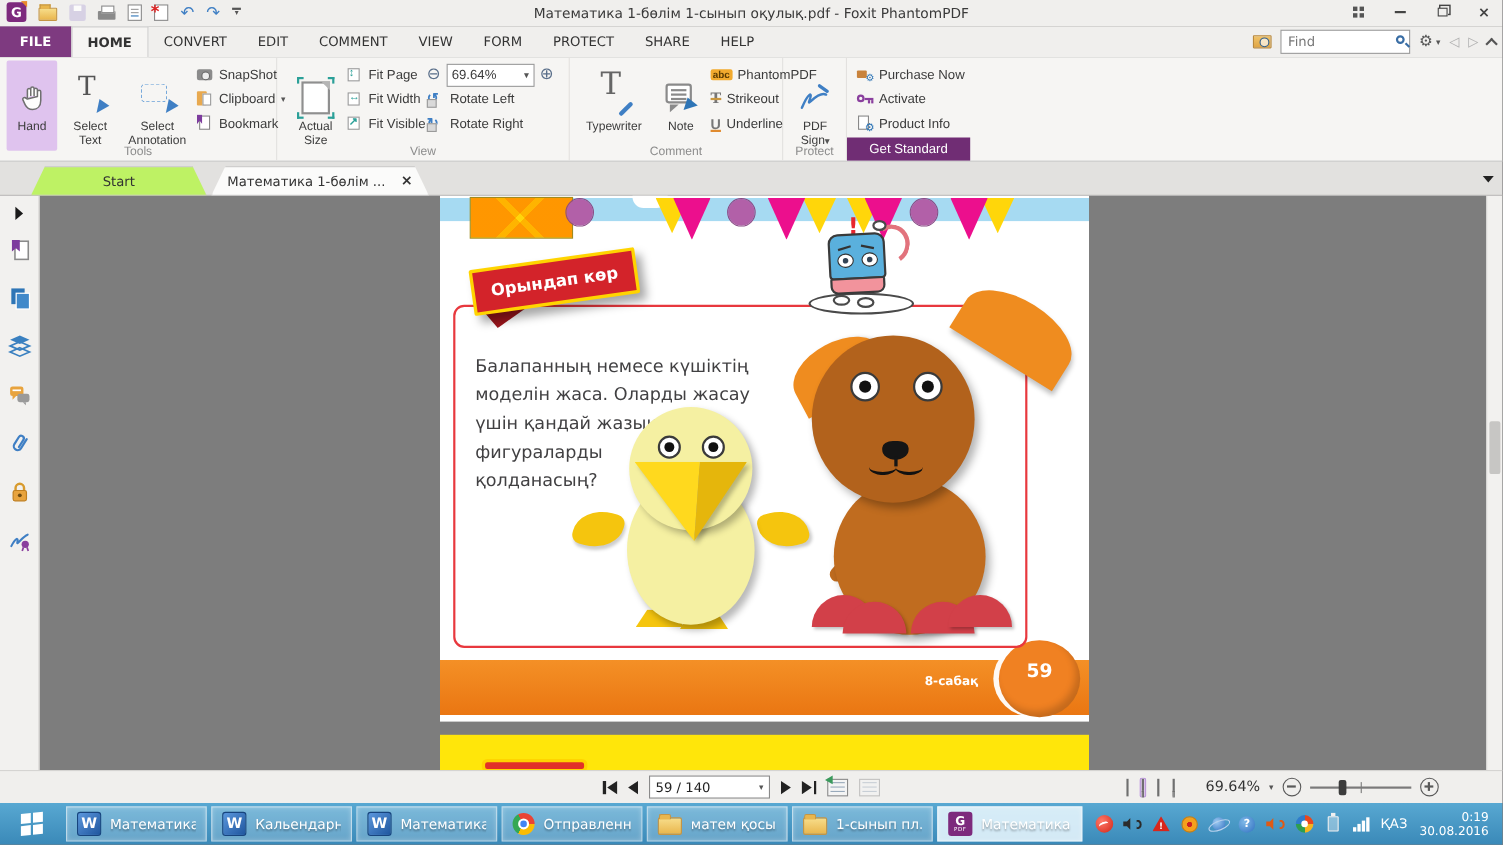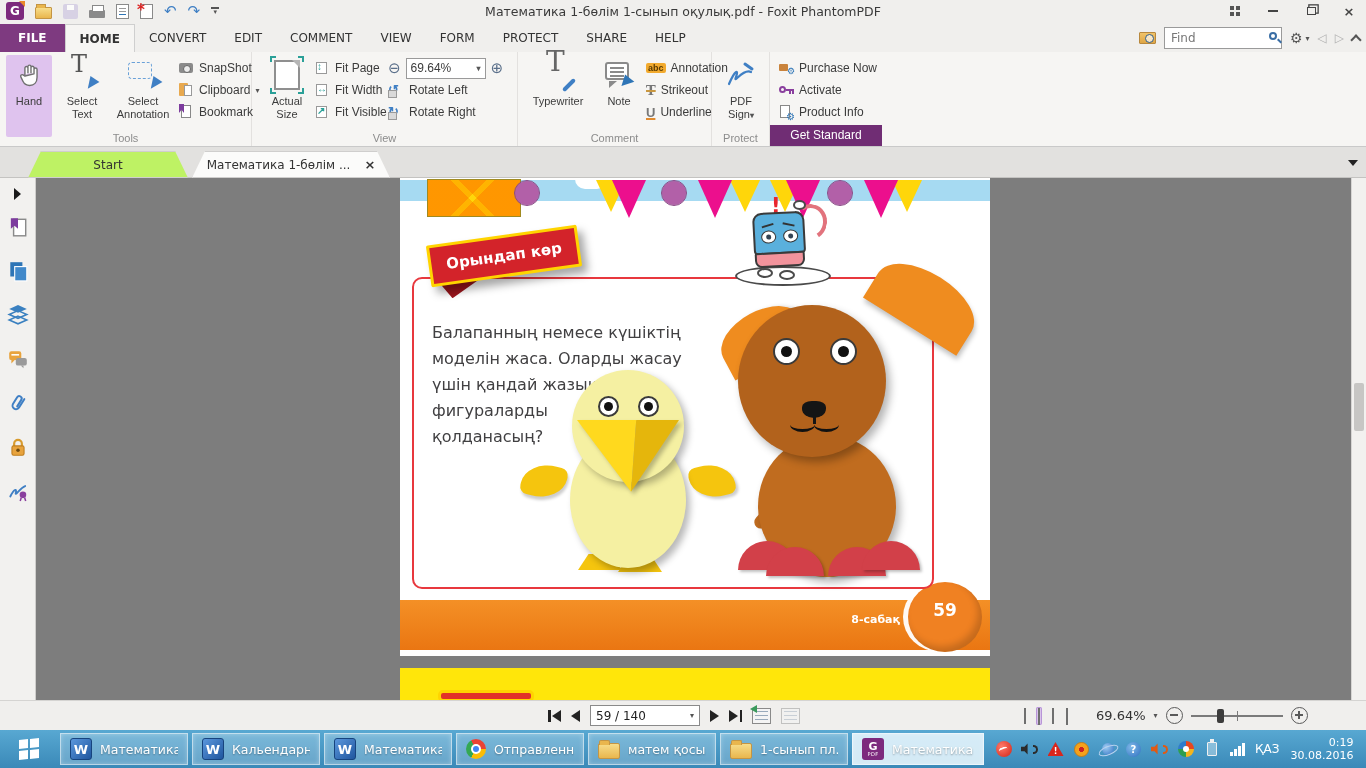--- a/index.html
+++ b/index.html
@@ -49,21 +49,21 @@
   .lens::after { content:''; position:absolute; left:6px; top:6px; width:5px; height:2px; background:#3a6ea5; transform:rotate(45deg); }
   .fb-gear { color:#555; font-size:14px; display:flex; align-items:center; gap:3px; }
   .fb-gear b { font-size:8px; color:#555; }
   .fb-nav { color:#b0b0b0; font-size:12px; }
   .fb-collapse { width:8px; height:8px; border-top:2px solid #555; border-left:2px solid #555; transform:rotate(45deg); margin-top:4px; }
 
   
   .ribbon { position:absolute; top:52px; left:0; right:0; height:95px; background:#f6f5f3; border-bottom:1px solid #c9c9c9; }
   .grp { position:absolute; top:0; bottom:0; border-right:1px solid #e3e1df; }
   .glabel { position:absolute; bottom:2px; width:100%; text-align:center; font-size:11px; color:#8c8c8c; font-family:"Liberation Sans",sans-serif; }
-  .big { position:absolute; top:3px; height:82px; display:flex; flex-direction:column; align-items:center; padding-top:3px; gap:3px; font-size:11px; line-height:13px; text-align:center; color:#3c3c3c; font-family:"Liberation Sans",sans-serif; }
+  .big { position:absolute; top:3px; height:82px; display:flex; flex-direction:column; align-items:center; padding-top:17px; gap:3px; font-size:11px; line-height:13px; text-align:center; color:#3c3c3c; font-family:"Liberation Sans",sans-serif; }
   .big.on { background:#dfc3ee; border-radius:2px; }
   .bicon { height:34px; display:flex; align-items:center; justify-content:center; }
   .rows { position:absolute; display:flex; flex-direction:column; }
   .row { display:flex; align-items:center; gap:5px; height:22px; font-size:12px; color:#3c3c3c; font-family:"Liberation Sans",sans-serif; white-space:nowrap; }
   .caret { font-size:8px; color:#555; }
   .i16 { width:16px; height:16px; position:relative; flex:0 0 16px; display:inline-block; }
 
   
   .ic-ttext { position:relative; width:30px; height:30px; }
   .ic-ttext::before { content:'T'; font-family:"DejaVu Serif",serif; font-size:24px; color:#555; position:absolute; left:4px; top:-2px; }
@@ -171,21 +171,21 @@
   .ear.r { left:160px; top:-10px; width:110px; height:58px; transform:rotate(32deg); }
   .dtail { position:absolute; left:20px; top:178px; width:80px; height:13px; background:#c06c1f; border-radius:7px; transform:rotate(-48deg); transform-origin:100% 50%; box-shadow:2px 2px 3px rgba(0,0,0,.2); }
   .dbody { position:absolute; left:48px; top:152px; width:138px; height:142px; background:#c06c1f; border-radius:50%; box-shadow:4px 5px 8px rgba(0,0,0,.3); }
   .dhead { position:absolute; left:28px; top:22px; width:148px; height:152px; background:#b2621c; border-radius:50%; box-shadow:4px 5px 8px rgba(0,0,0,.3); z-index:2; }
   .dnose { position:absolute; left:92px; top:118px; width:24px; height:17px; background:#151515; border-radius:45% 45% 55% 55%/40% 40% 60% 60%; z-index:3; }
   .dphil { position:absolute; left:103px; top:132px; width:3px; height:9px; background:#151515; z-index:3; }
   .darc { position:absolute; top:134px; width:25px; height:15px; border-bottom:3px solid #111; border-radius:0 0 50% 50%; z-index:3; }
   .dfoot { position:absolute; width:58px; height:29px; background:#d24049; border-radius:58px 58px 0 0; box-shadow:2px 2px 3px rgba(0,0,0,.25); z-index:4; }
 
   .fbar { position:absolute; left:0; top:422px; width:100%; height:50px; background:linear-gradient(#f49026,#ea7612); }
-  .flesson { position:absolute; left:430px; top:435px; width:70px; text-align:right; color:#fff; font-size:11px; font-weight:bold; z-index:2; }
+  .flesson { position:absolute; left:430px; top:435px; width:70px; text-align:center; color:#fff; font-size:11px; font-weight:bold; z-index:2; }
   .fcirc { position:absolute; left:508px; top:404px; width:74px; height:70px; border-radius:50%; background:#f08122; box-shadow:-5px 0 0 rgba(255,255,255,.95), inset -4px -5px 7px rgba(0,0,0,.18); z-index:1; }
   .fnum { position:absolute; left:0; right:0; top:18px; text-align:center; color:#fff; font-size:17px; font-weight:bold; }
 
   .page2 { position:absolute; left:400px; top:490px; width:590px; height:32px; background:#ffe60a; }
   .p2box { position:absolute; left:38px; top:22px; width:96px; height:12px; background:#e23128; border:3px solid #ffd400; border-radius:5px; }
 
   
   .navbar { position:absolute; left:0; right:0; top:700px; height:30px; background:#f0efed; border-top:1px solid #d5d4d2; }
   .ng { position:absolute; top:0; height:100%; display:flex; align-items:center; gap:10px; }
   .tri-l { width:0; height:0; border-top:6px solid transparent; border-bottom:6px solid transparent; border-right:9px solid #222; }
@@ -439,21 +439,21 @@
             <span class="bub"></span>
             <span class="tail"></span>
             <span class="pin"></span>
           </span>
         </span>
       <span>Note</span>
     </div>
     <div class="rows" style="left:128px;top:5px;">
       <div class="row">
         <span class="hl-abc">abc</span>
-        <span>Annotation</span>
+        <span>PhantomPDF</span>
       </div>
       <div class="row">
         <span class="st-t">T</span>
         <span>Strikeout</span>
       </div>
       <div class="row">
         <span class="un-u">U</span>
         <span>Underline</span>
       </div>
     </div>

